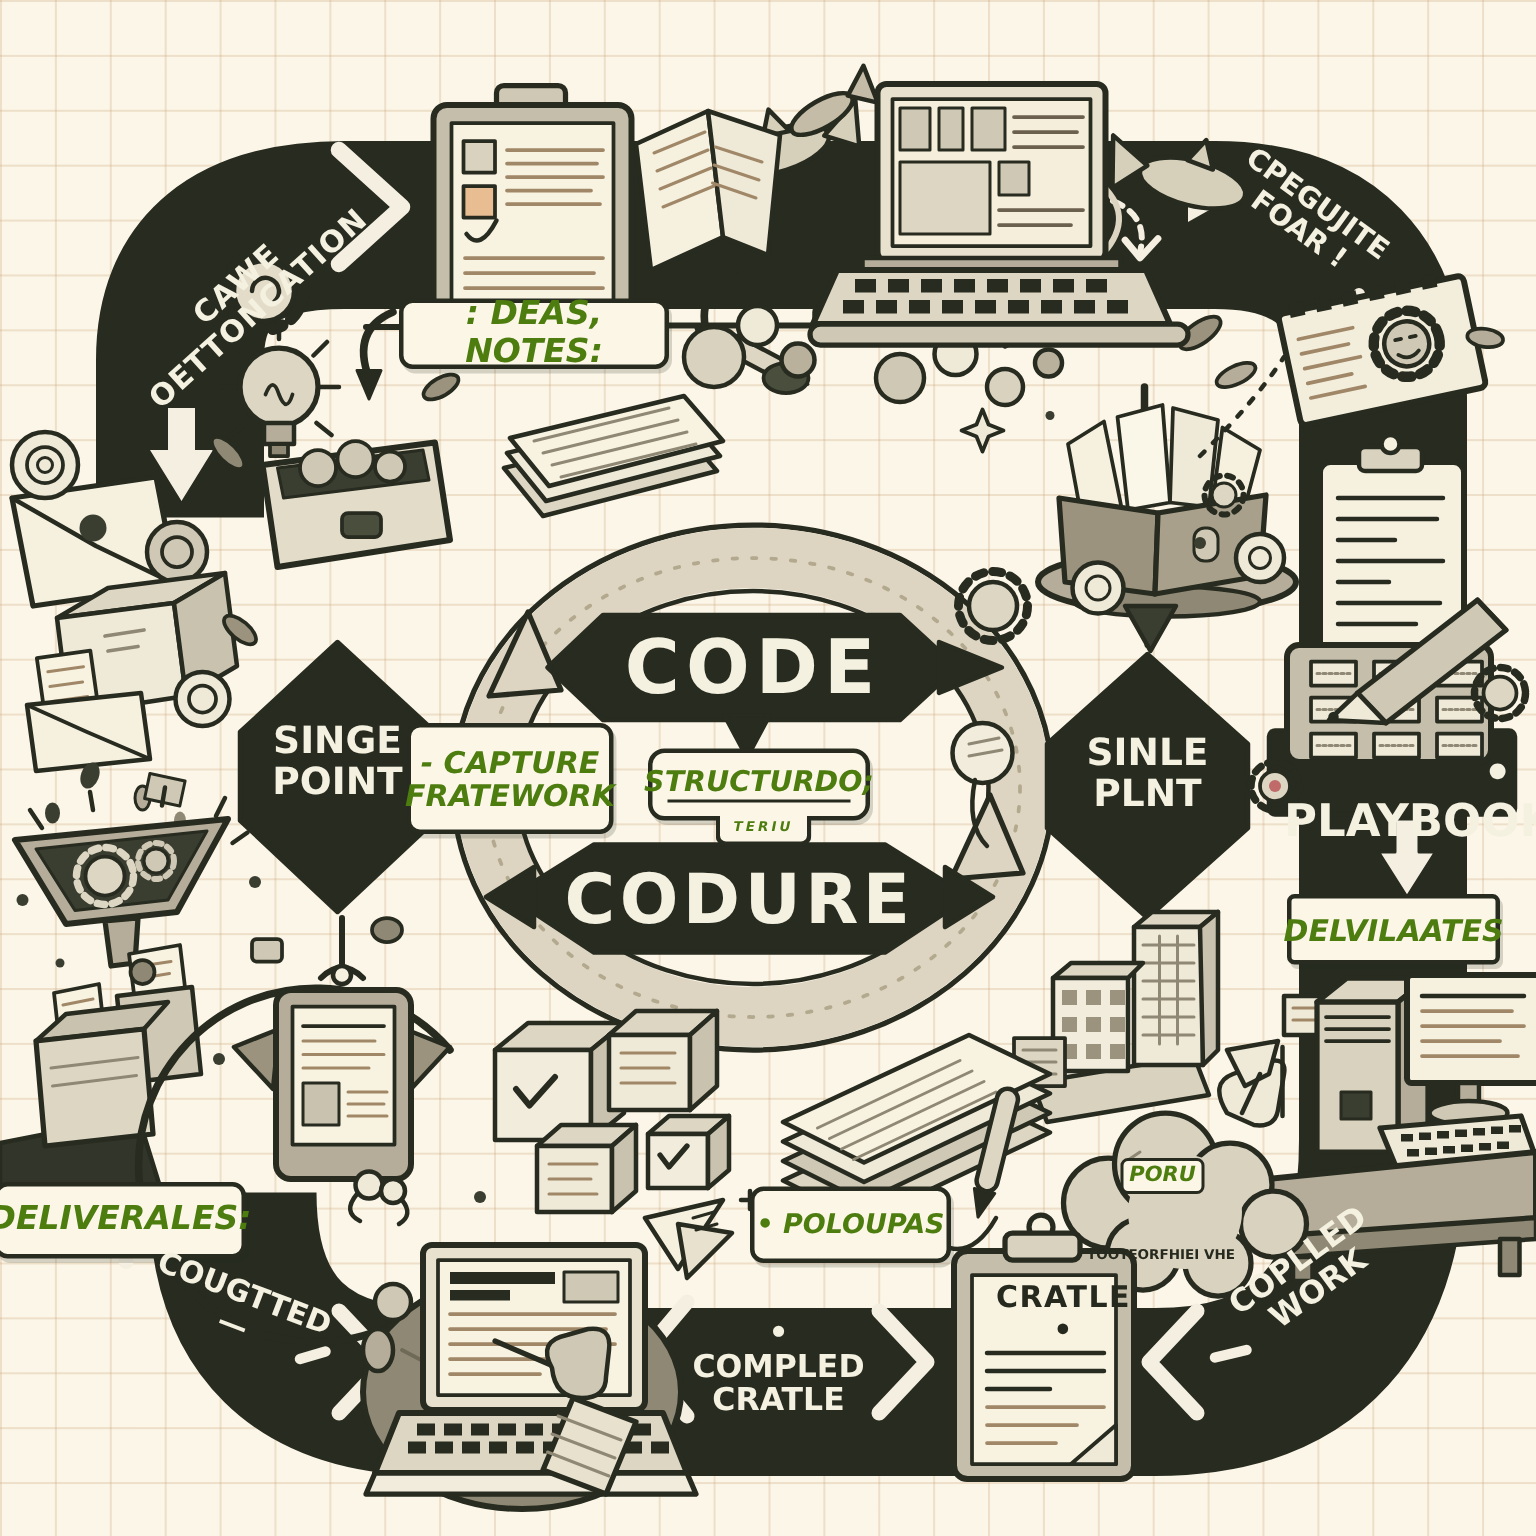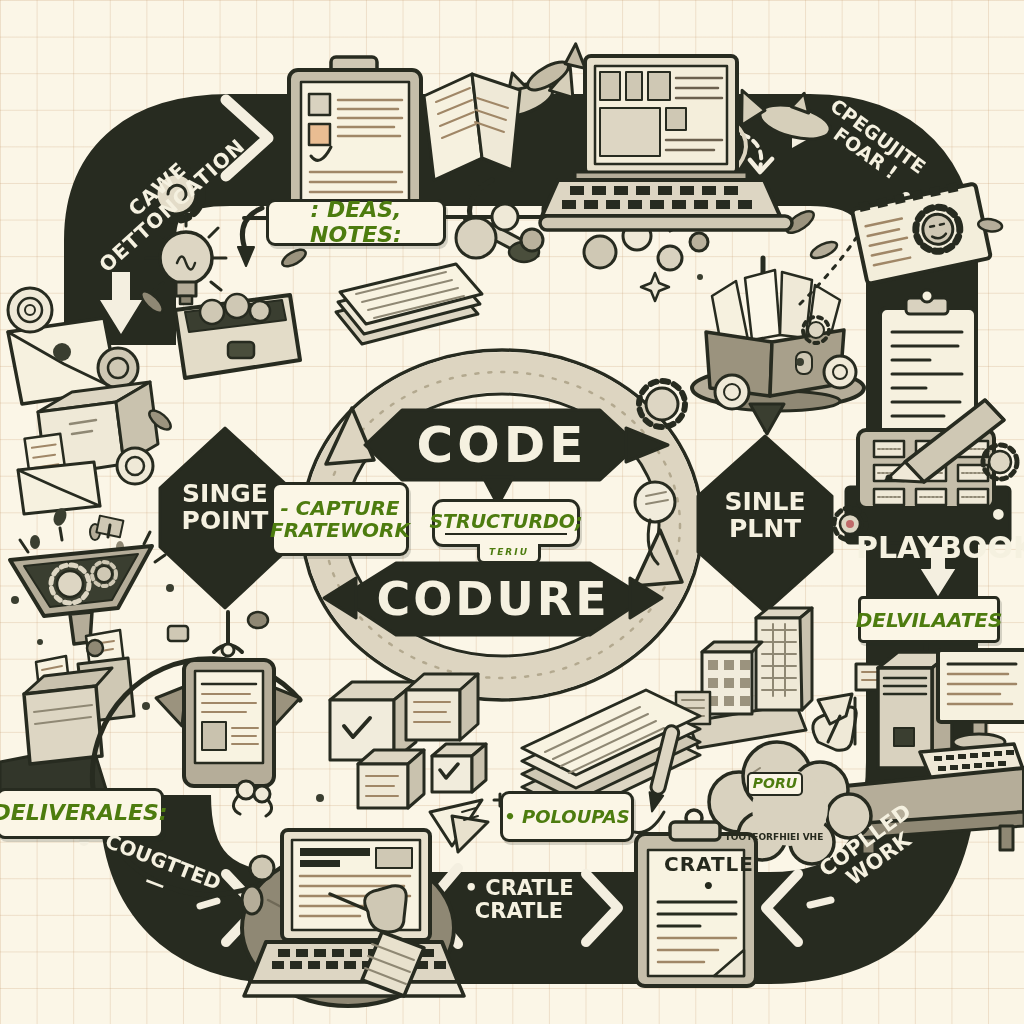--- a/index.html
+++ b/index.html
@@ -601,21 +601,21 @@
   <span>DELVILAATES</span>
 </div>
 
 <div class="wbox" style="left:-4px;top:788px;width:162px;height:45px;font-size:22px;">
   <span>DELIVERALES:</span>
 </div>
 
 <div class="lbl ondark" style="left:94px;top:851px;width:130px;font-size:20px;transform:rotate(21deg);">COUGTTED —</div>
 
 <div class="lbl ondark" style="left:460px;top:877px;width:118px;font-size:21px;">
-  <span>• CRATLE</span>
+  <span>• COMPLED</span>
   <span>CRATLE</span>
 </div>
 
 <div class="lbl" style="left:650px;top:854px;width:94px;font-size:20px;letter-spacing:1px;margin-left:12px;">CRATLE •</div>
 
 <div class="lbl ondark" style="left:799px;top:827px;width:146px;font-size:21px;transform:rotate(-36deg);">
   <span>COPLLED</span>
   <span>WORK</span>
 </div>
 

